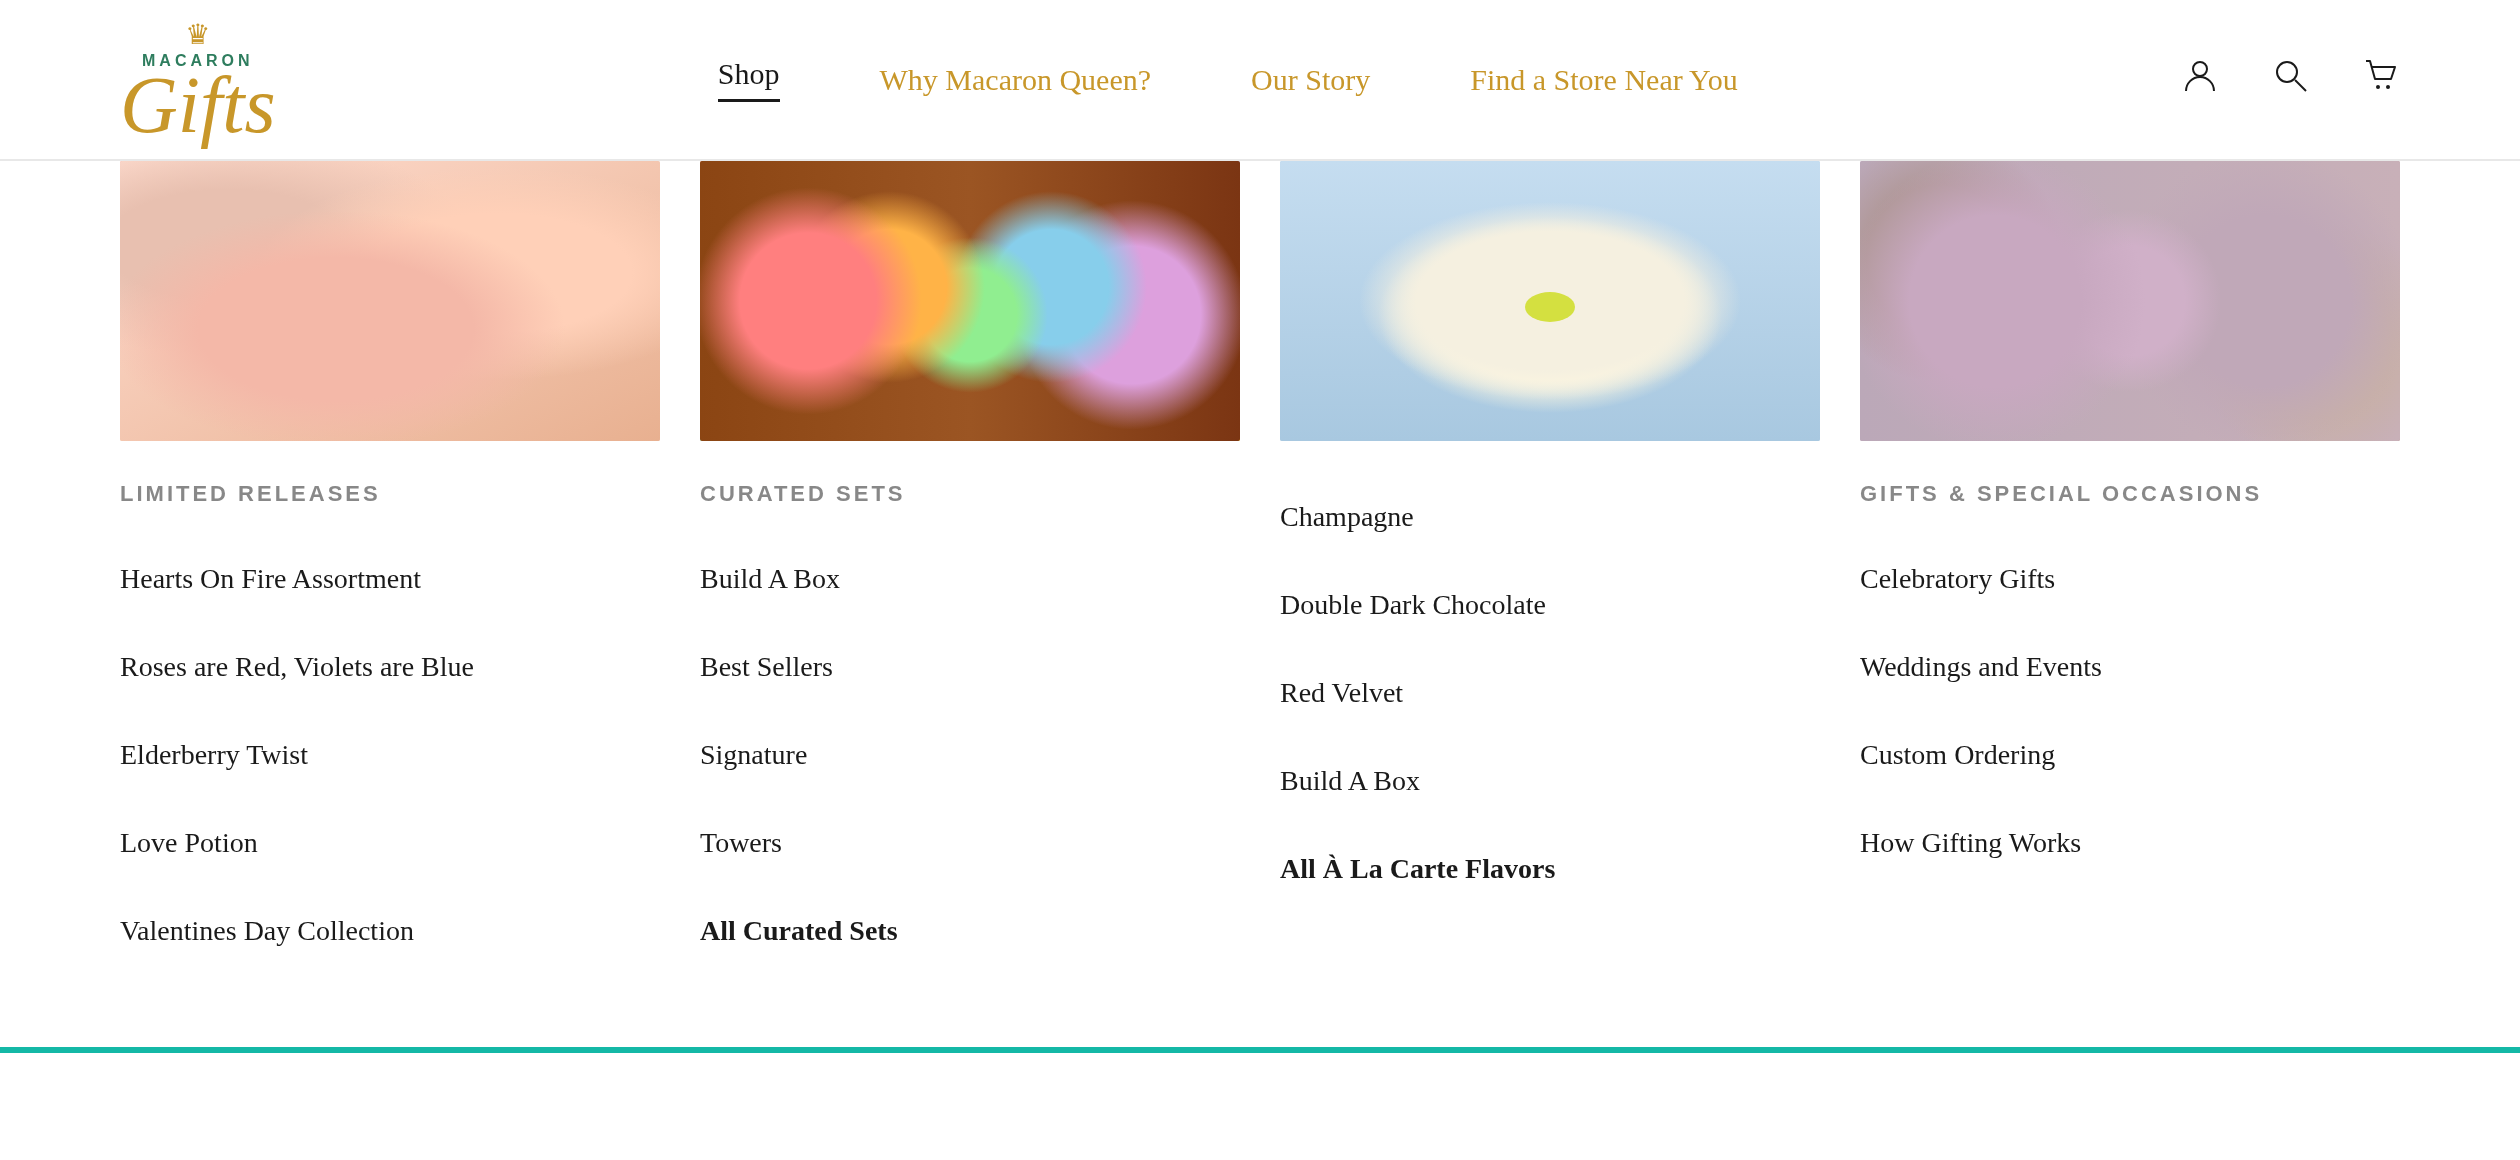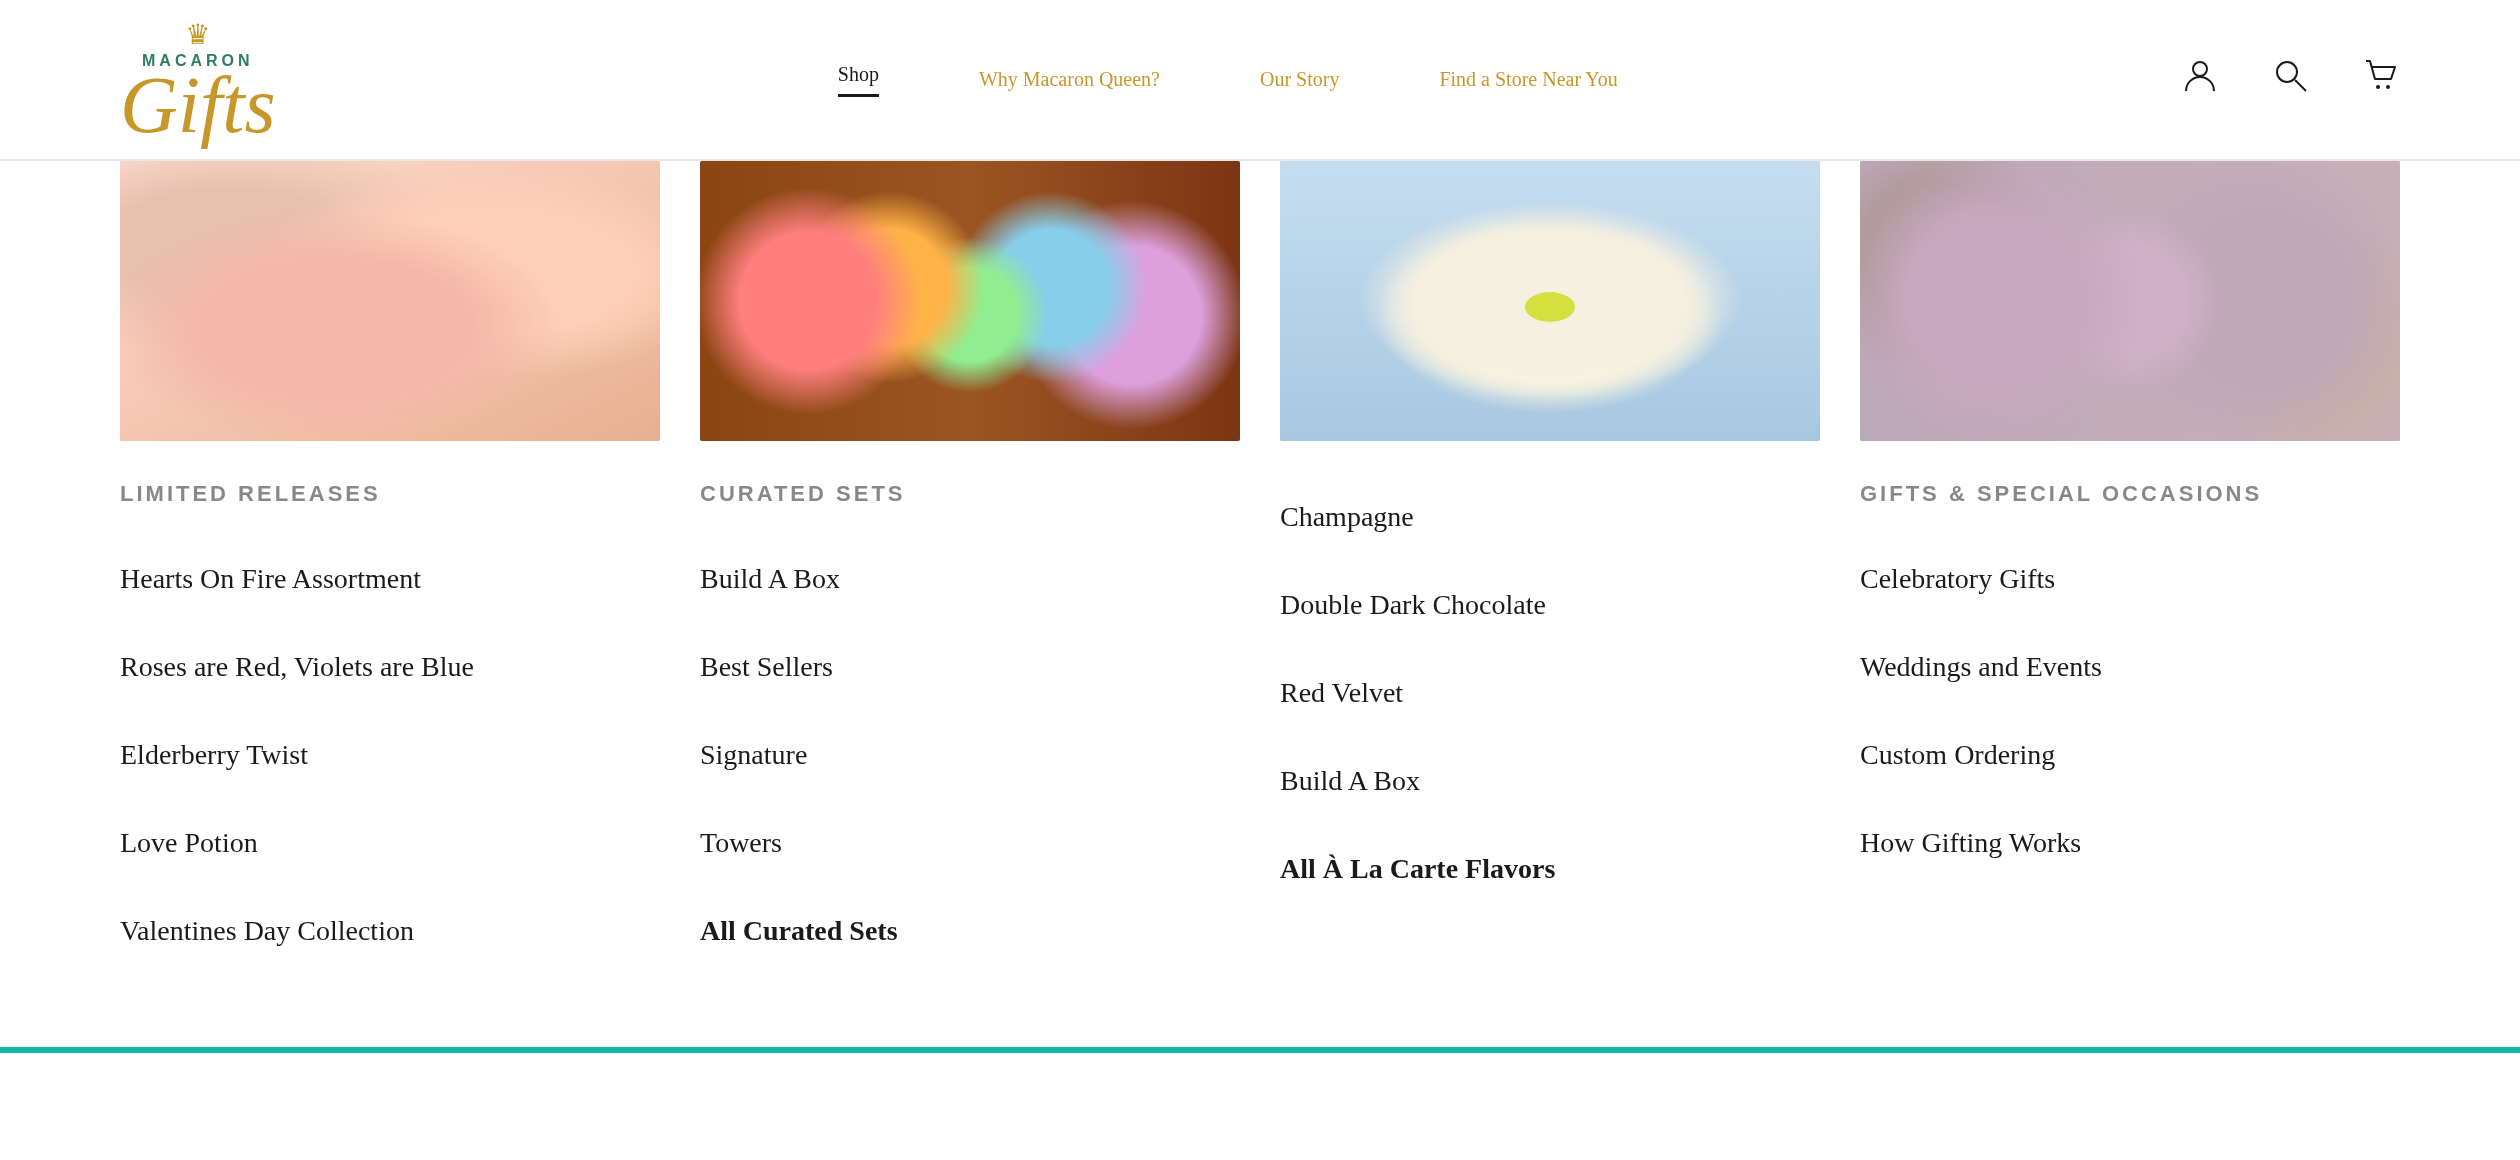--- a/index.html
+++ b/index.html
@@ -68,21 +68,21 @@
     }
 
     
     .nav-center {
       display: flex;
       align-items: center;
       gap: 100px;
     }
 
     .nav-item {
-      font-size: 20px;
+      font-size: 30px;
       color: #c8972a;
       text-decoration: none;
       cursor: pointer;
       font-family: 'Georgia', serif;
     }
 
     .nav-item.active {
       color: #1a1a1a;
       border-bottom: 3px solid #1a1a1a;
       padding-bottom: 8px;

